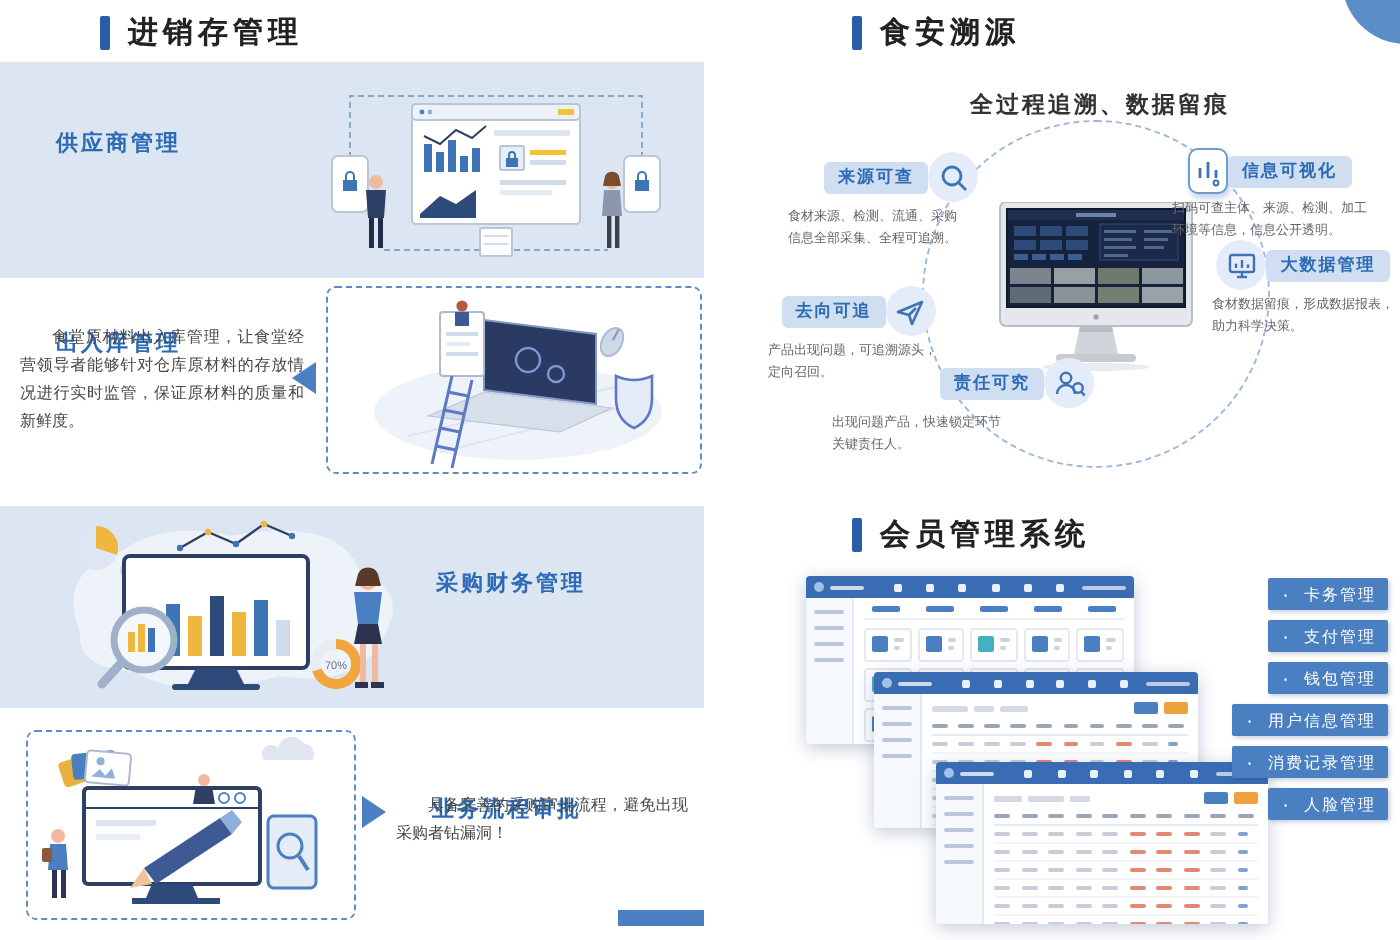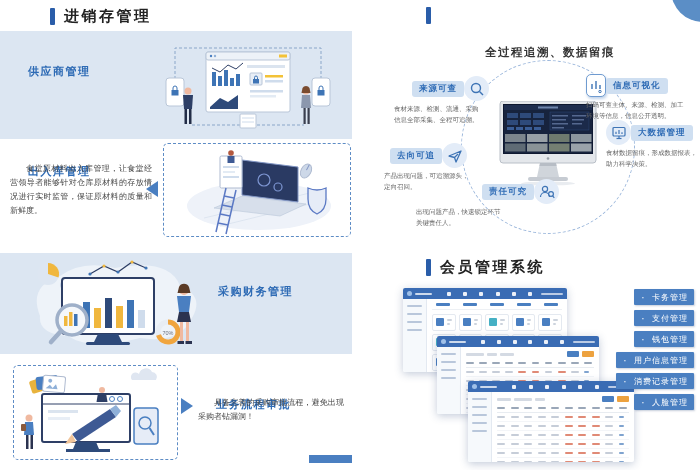--- a/index.html
+++ b/index.html
@@ -20,26 +20,26 @@
   .tri { position:absolute; width:0; height:0; border-top:8px solid transparent; border-bottom:8px solid transparent; }
   .tri-left { border-right:12px solid #4a7fc1; }
   .tri-right { border-left:12px solid #4a7fc1; }
   .blue-strip { position:absolute; background:#4a7fc1; }
 
   
   .corner { position:absolute; border-radius:50%; background:#5b8ec6; }
   .sub-title { position:absolute; font-size:11.5px; font-weight:bold; color:#333; letter-spacing:1.5px; text-align:center; }
   .trace-circle { position:absolute; border:1.3px dashed #9db8dc; border-radius:50%; }
   .node { position:absolute; z-index:3; }
-  .node-row { display:flex; align-items:center; gap:0; }
+  .node-row { display:flex; align-items:center; gap:0;justify-content:center; }
   .pill { background:#cfdff1; color:#2e6bb5; font-size:8.5px; font-weight:bold; padding:2px 7px; border-radius:3px; letter-spacing:1px; white-space:nowrap; }
   .nicon { width:25px; height:25px; border-radius:50%; background:#e3ecf8; display:flex; align-items:center; justify-content:center; flex:none; }
   .nicon-card { width:20px; height:23px; border-radius:5px; background:#fff; border:1px solid #6f9bd0; box-shadow:1px 2px 3px rgba(74,127,193,.35); display:flex; align-items:center; justify-content:center; flex:none; }
   .node-desc { font-size:6.5px; color:#666; line-height:1.65; white-space:pre-line; margin-top:3px; }
-  .m1 { margin-left:18px; } .m2 { margin-left:6px; } .m3 { margin-left:24px;padding-left:42px; }
+  .m1 { margin-left:18px; } .m2 { margin-left:6px; } .m3 { margin-left:12px;padding-left:42px; }
 
   
   .shot { position:absolute; background:#fff; border-radius:2px; box-shadow:0 2px 9px rgba(40,70,120,.28); overflow:hidden; display:flex; flex-direction:column; }
   .shot-head { height:11px; background:#3a6cb4; display:flex; align-items:center; padding:0 4px; gap:3px; flex:none; }
   .logo-dot { width:5px; height:5px; border-radius:50%; background:#9fc0e8; flex:none; }
   .head-line { width:17px; height:2px; background:rgba(255,255,255,.75); border-radius:1px; flex:none; }
   .head-icons { display:flex; gap:0; margin-left:6px; flex:1; justify-content:space-around; }
   .head-icons i { width:4px; height:4px; border-radius:1px; background:rgba(255,255,255,.9); }
   .head-user { width:22px; height:2px; background:rgba(255,255,255,.65); border-radius:1px; flex:none; }
   .shot-main { flex:1; display:flex; min-height:0; }
@@ -250,20 +250,21 @@
       <rect x="12" y="69" width="2.5" height="14" fill="#2b3350"></rect>
         <rect x="16.5" y="69" width="2.5" height="14" fill="#2b3350"></rect>
       <rect x="7" y="58" width="5" height="7" rx="1" fill="#8b5a3c"></rect>
     </svg>
   </div>
   <div class="blue-strip" style="left:309px;top:455px;width:43px;height:8px"></div>
 
   <div class="corner" style="left:671px;top:-42px;width:64px;height:64px"></div>
   <div class="sec-title" style="left:386px;top:7px">
     <span class="tbar"></span>
+    <span>食安溯源</span>
   </div>
   <div class="sub-title" style="left:440px;top:45px;width:220px">全过程追溯、数据留痕</div>
   <div class="trace-circle" style="left:461px;top:60px;width:174px;height:174px"></div>
 
   <svg class="abs" style="left:492px;top:101px;z-index:2" width="112" height="86" viewBox="0 0 112 86">
     <rect x="8" y="0" width="96" height="62" rx="3" fill="#e4e7eb" stroke="#b9bfc7"></rect>
     <rect x="11" y="3" width="90" height="50" fill="#0e1830"></rect>
     <rect x="12" y="4" width="88" height="48" fill="#17233d"></rect>
     <rect x="12" y="4" width="88" height="5" fill="#1f2e4f"></rect>
       <rect x="46" y="5.5" width="20" height="2" fill="#6f85ad"></rect>

